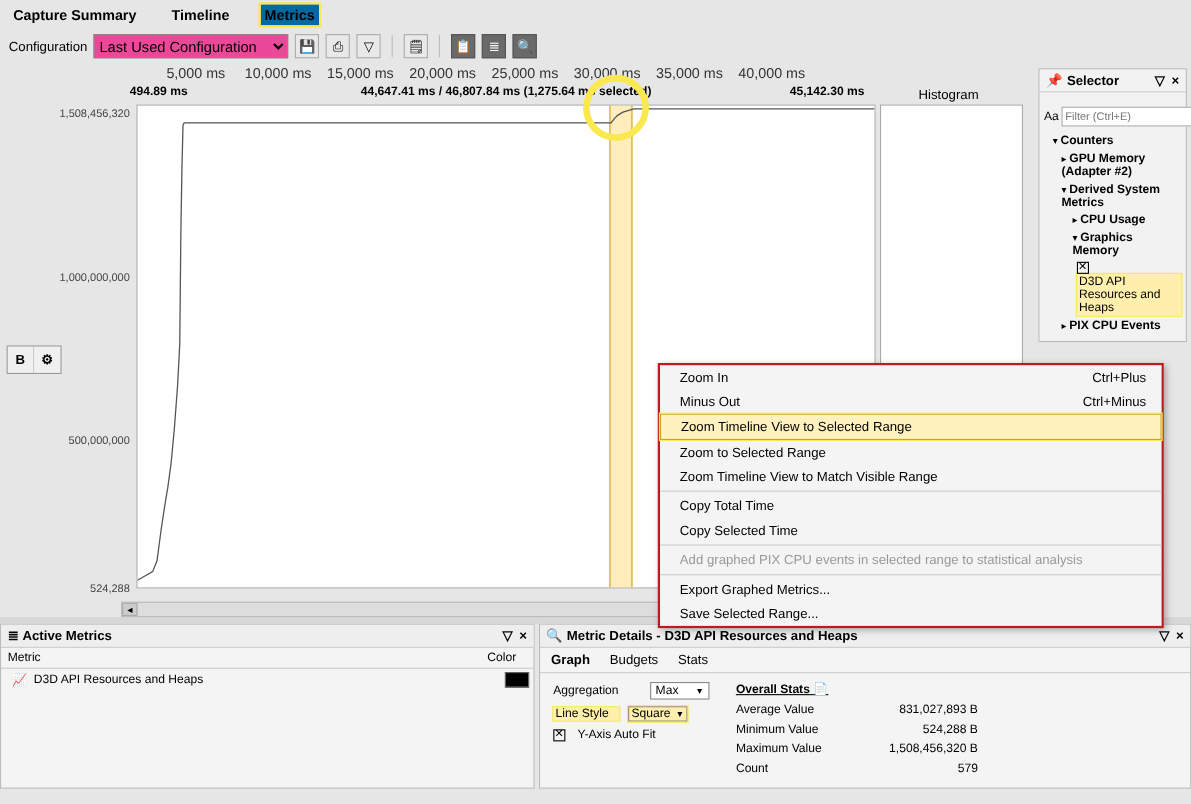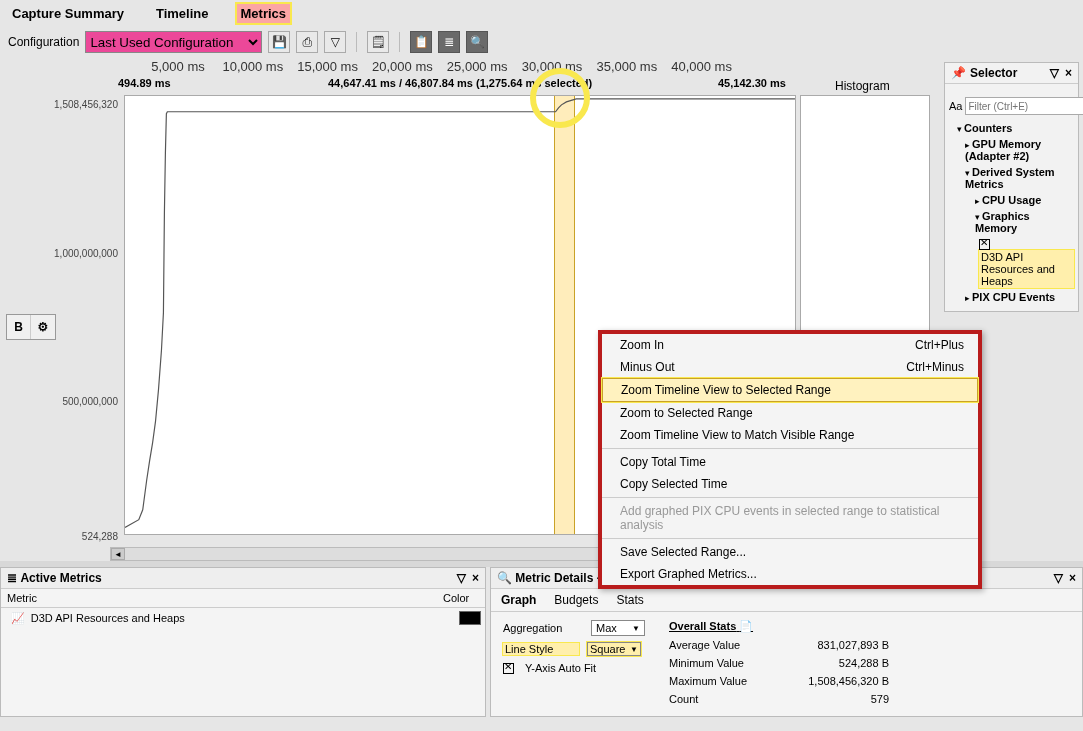--- a/index.html
+++ b/index.html
@@ -1,20 +1,20 @@
 <!DOCTYPE html>
 <html><head>
 <meta charset="utf-8">
 <style>
 * { box-sizing: border-box; font-family: "Segoe UI", Arial, sans-serif; }
 body { margin:0; width:1083px; height:731px; background:#e6e6e6; overflow:hidden; font-size:12px; color:#000; position:relative; }
 
 .tabs-top { display:flex; gap:24px; padding:4px 8px; background:#e6e6e6; }
 .tabs-top .tab { font-weight:600; font-size:13px; padding:2px 4px; }
-.tabs-top .active { background:#fca5a5; outline:2px solid #f9e84e; }
+.tabs-top .active { background:#0369a1; outline:2px solid #f9e84e; }
 
 .cfg-row { display:flex; align-items:center; gap:6px; padding:4px 8px 6px 8px; background:#e6e6e6; }
 .cfg-row .lbl { font-size:12px; }
 .cfg-row select { width:177px; height:22px; border:1px solid #888; background:#ec4899; }
 .iconbtn { width:22px; height:22px; border:1px solid #aaa; background:#e9e9e9; display:inline-flex; align-items:center; justify-content:center; font-size:12px; cursor:pointer; }
 .iconbtn.dark { background:#6a6a6a; color:#fff; border-color:#555; }
 .sep { width:1px; height:20px; background:#bbb; margin:0 4px; }
 
 .main-area { display:flex; }
 .plot-zone { position:relative; width:930px; }
@@ -75,21 +75,21 @@
 .md-tabs .t{font-weight:400;} .md-tabs .t.sel{font-weight:700;}
 .md-body{display:flex;gap:24px;padding:8px 12px;font-size:11px;}
 .md-body .col{display:flex;flex-direction:column;gap:6px;}
 .md-body .pair{display:flex;align-items:center;gap:8px;}
 .selbox{border:1px solid #888;background:#fff;padding:1px 4px;font-size:11px;min-width:54px;display:inline-flex;align-items:center;justify-content:space-between;}
 .selbox .dd{font-size:8px;margin-left:4px;}
 .hl2{background:#ffefac;outline:1px solid #f9e84e;padding:0 2px;}
 .stats-col .row{display:flex;gap:10px;}
 .stats-col .k{width:100px;} .stats-col .v{width:110px;text-align:right;}
 
-.ctx-menu{position:absolute;left:598px;top:330px;width:384px;background:#f4f4f4;border:4px solid #b91c1c;box-shadow:2px 2px 6px rgba(0,0,0,0.3);font-size:12px;z-index:50;}
+.ctx-menu{position:absolute;left:598px;top:330px;width:460px;background:#f4f4f4;border:2px solid #b91c1c;box-shadow:2px 2px 6px rgba(0,0,0,0.3);font-size:12px;z-index:50;}
 .ctx-menu .item{display:flex;justify-content:space-between;padding:4px 14px 4px 18px;}
 .ctx-menu .item.disabled{color:#999;}
 .ctx-menu .item.sel{background:#fff2bf;border:1px solid #c9a227;outline:1px solid #f9e84e;}
 .ctx-menu hr{border:none;border-top:1px solid #ccc;margin:2px 0;}
 
 svg.step{position:absolute;inset:0;}
 </style>
 </head>
 <body>
 
@@ -212,21 +212,21 @@
     <div class="md-body">
       <div class="col">
         <div class="pair">
             <span style="width:80px">Aggregation</span>
             <span class="selbox">
               <span>Max</span>
               <span class="dd">▼</span>
             </span>
           </div>
         <div class="pair">
-            <span class="hl2" style="width:76px">Line Style</span>
+            <span class="hl2" style="width:60px">Line Style</span>
             <span class="selbox hl2">
               <span>Square</span>
               <span class="dd">▼</span>
             </span>
           </div>
         <div class="pair">
             <span class="chk ck"></span>
             <span>Y-Axis Auto Fit</span>
           </div>
       </div>
@@ -283,20 +283,20 @@
       <span>Copy Selected Time</span>
       <span></span>
     </div>
   <hr>
   <div class="item disabled">
       <span>Add graphed PIX CPU events in selected range to statistical analysis</span>
       <span></span>
     </div>
   <hr>
   <div class="item">
+      <span>Export Graphed Metrics...</span>
+      <span></span>
+    </div>
+  <div class="item">
       <span>Save Selected Range...</span>
       <span></span>
     </div>
-  <div class="item">
-      <span>Export Graphed Metrics...</span>
-      <span></span>
-    </div>
 </div>
 
 </body></html>

